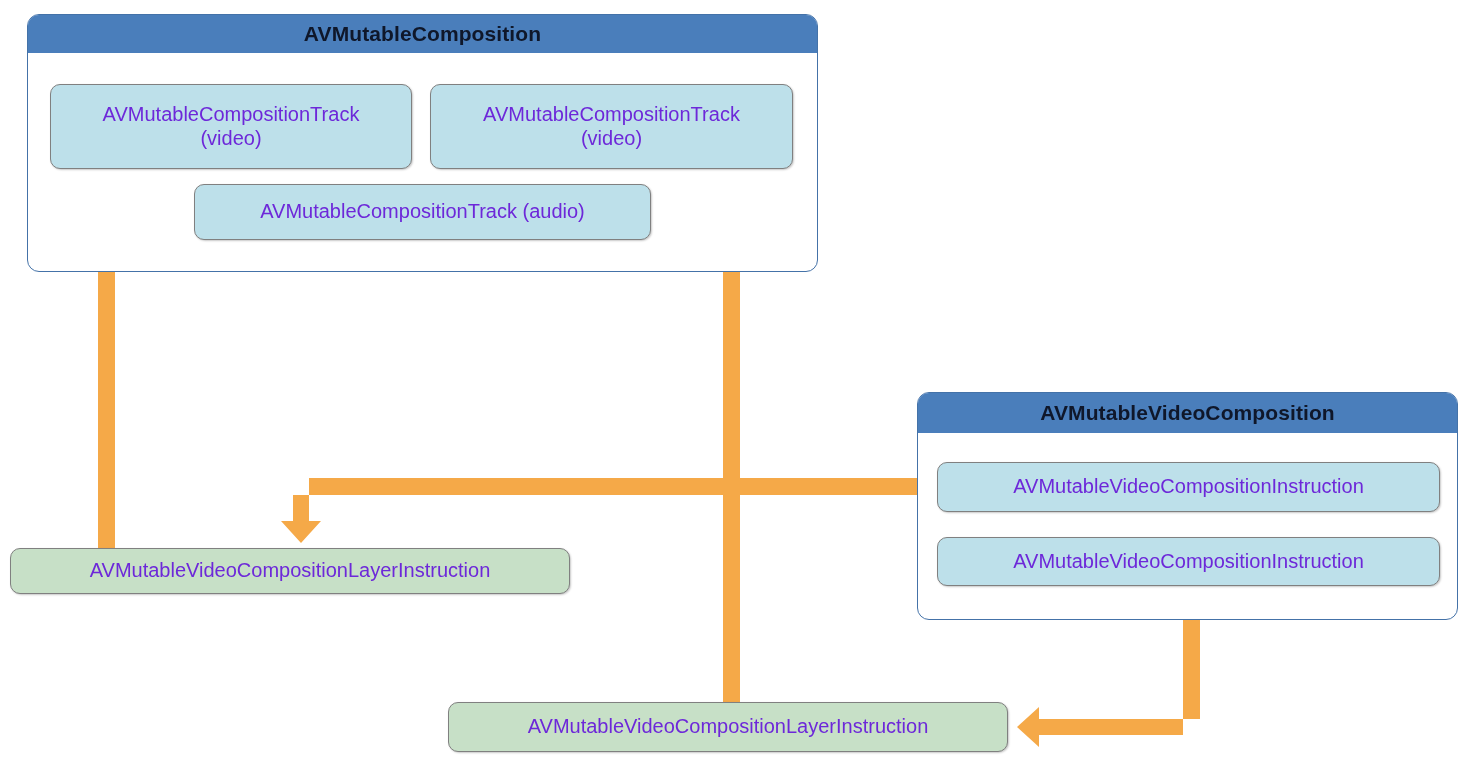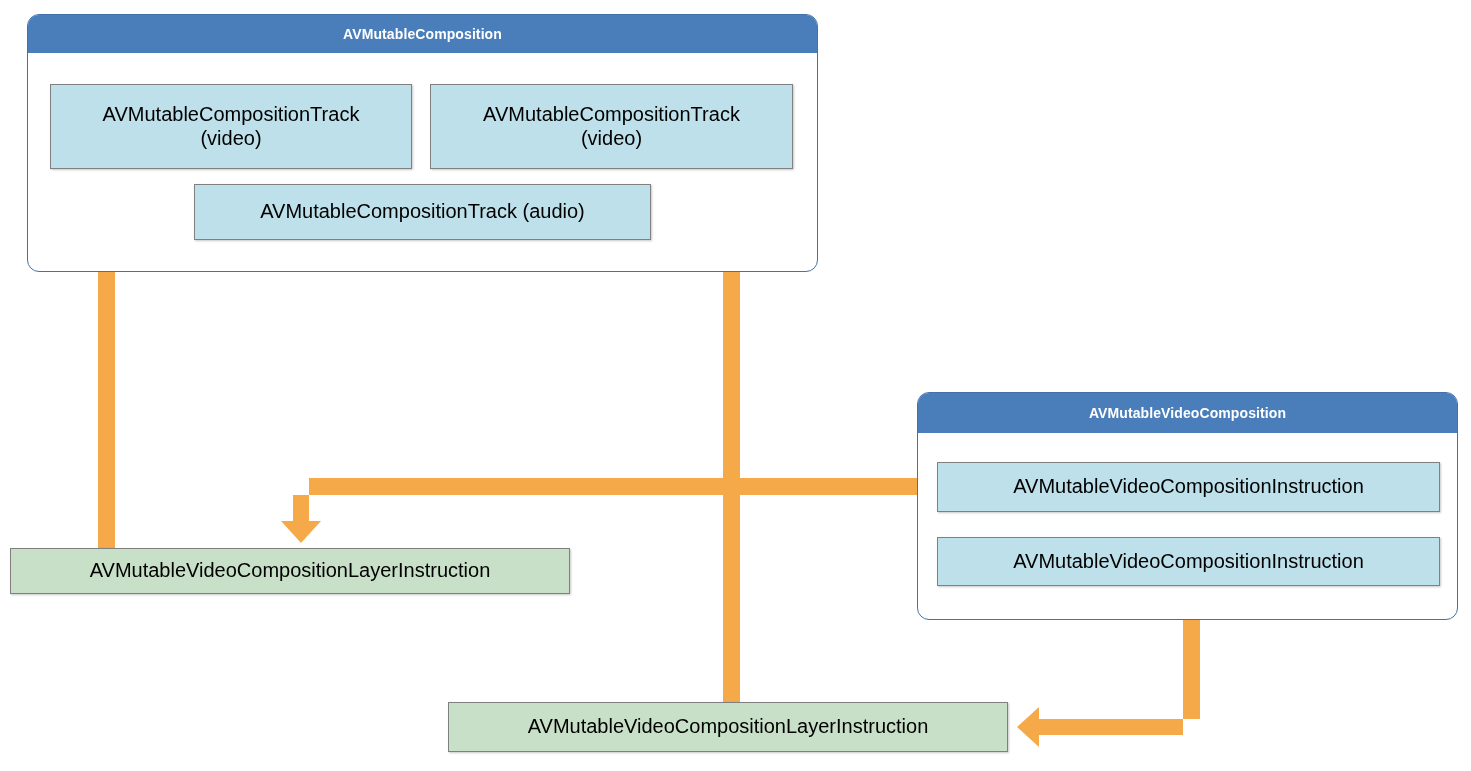--- a/index.html
+++ b/index.html
@@ -23,39 +23,39 @@
     box-sizing: border-box;
     border: 1.5px solid #4472A8;
     border-radius: 12px;
     background: #ffffff;
     overflow: hidden;
   }
   .container-header {
     box-sizing: border-box;
     width: 100%;
     background: #4A7EBB;
-    color: #ffffff;
+    color: #0f172a;
     font-weight: bold;
-    font-size: 14px;
+    font-size: 21px;
     text-align: center;
     line-height: 38px;
     height: 38px;
     letter-spacing: 0.1px;
   }
   
   .node {
     position: absolute;
     box-sizing: border-box;
     display: flex;
     align-items: center;
     justify-content: center;
     text-align: right;
-    border-radius: 0;
+    border-radius: 10px;
     font-size: 20px;
-    color: #000000;
+    color: #6d28d9;
     line-height: 1.18;
   }
   .node-blue {
     background: #BDE0EA;
     border: 1.5px solid #808080;
     box-shadow: 1px 1px 2px rgba(0,0,0,0.22);
   }
   .node-green {
     background: #C7E0C7;
     border: 1.5px solid #808080;

